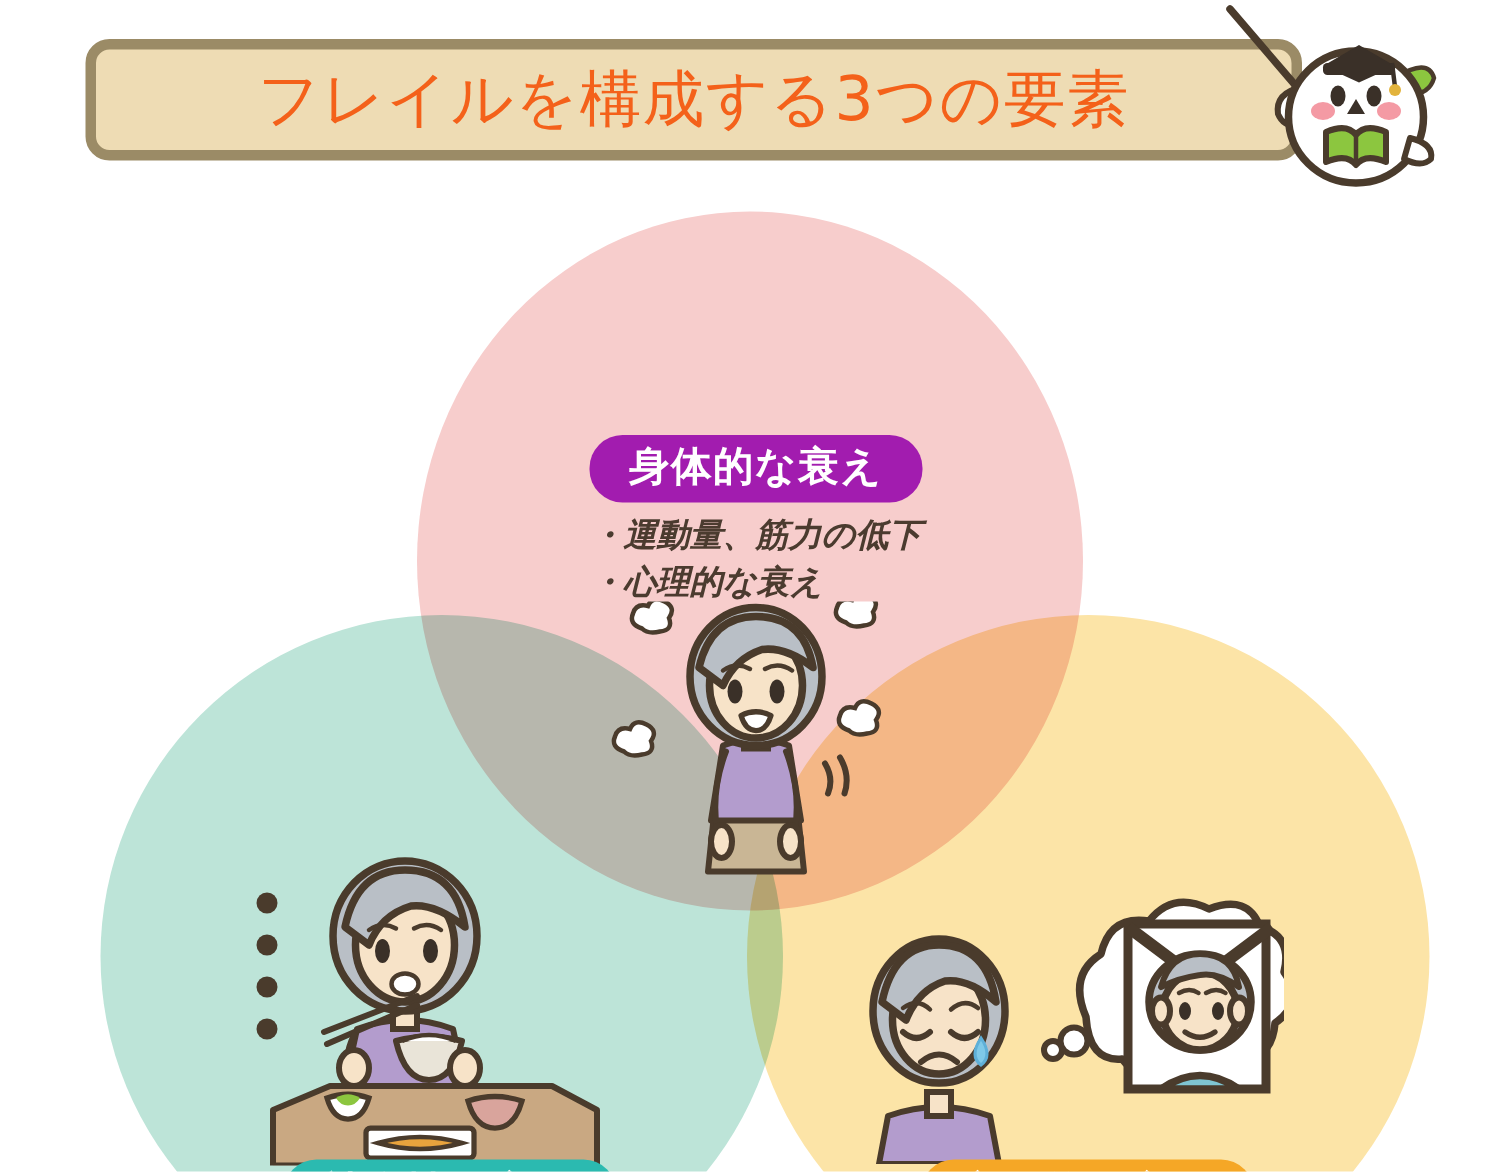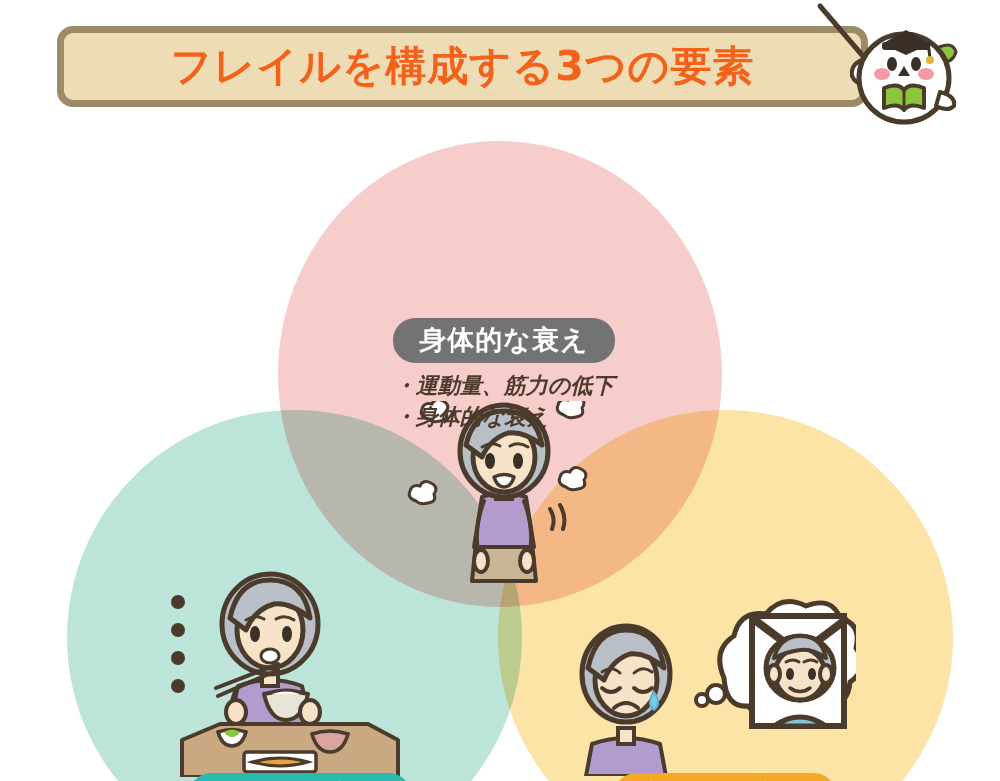--- a/index.html
+++ b/index.html
@@ -31,21 +31,21 @@
   .title-text {
     position: absolute;
     left: 0;
     top: 0;
     width: 100%;
     height: 100%;
     display: flex;
     align-items: center;
     justify-content: center;
     font-size: 41px;
-    font-weight: bold;
+    font-weight: normal;
     color: #f4611a;
     letter-spacing: 1px;
     white-space: nowrap;
   }
 
   
   .mascot {
     position: absolute;
     left: 806px;
     top: 0px;
@@ -98,21 +98,21 @@
   .badge {
     border-radius: 22px;
     padding: 6px 26px 8px 26px;
     color: #ffffff;
     font-size: 27px;
     font-weight: bold;
     letter-spacing: 1px;
     white-space: nowrap;
     line-height: 1.15;
   }
-  .badge-physical { background: #737373; margin-top: 28px; }
+  .badge-physical { background: #a21caf; }
   .badge-social   { background: #2bbab0; }
   .badge-psych    { background: #f5a726; }
 
   .bullets {
     margin-top: 7px;
     color: #4b3b2f;
     font-size: 22px;
     font-weight: bold;
     line-height: 1.42;
     white-space: nowrap;
@@ -322,21 +322,21 @@
 
       <path d="M58 112 q12 -10 24 0" fill="none" stroke="#4a3b2c" stroke-width="4" stroke-linecap="round"></path>
     </svg>
   </div>
 
   <div class="grp grp-physical">
     <div class="badge badge-physical">身体的な衰え</div>
     <div class="bullets">
       <ul>
         <li>・運動量、筋力の低下</li>
-        <li>・身体的な衰え</li>
+        <li>・心理的な衰え</li>
       </ul>
     </div>
   </div>
 
   <div class="grp grp-social">
     <div class="badge badge-social">社会性の衰え</div>
 
   </div>
 
   <div class="grp grp-psych">

